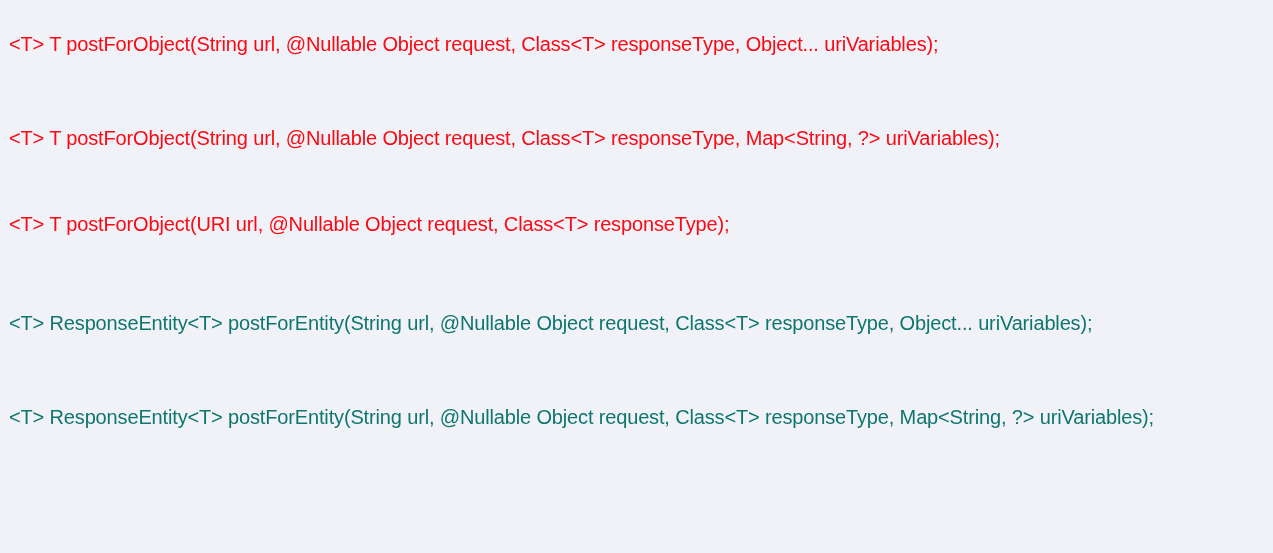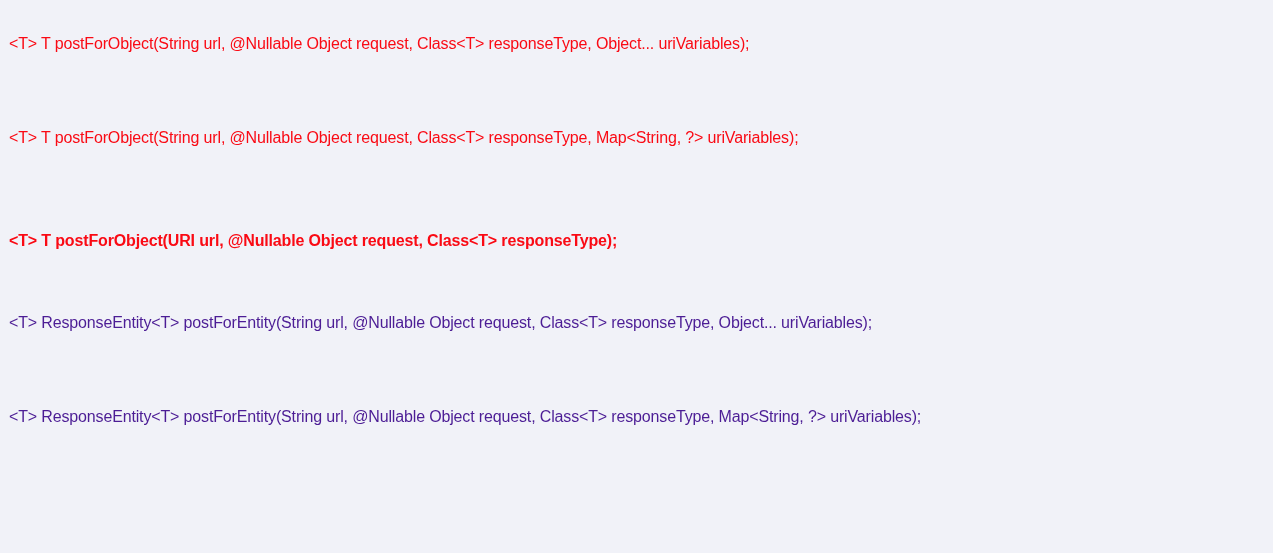--- a/index.html
+++ b/index.html
@@ -21,34 +21,34 @@
     background: #f1f2f8;
     padding: 0;
     margin: 0;
     position: relative;
   }
   .signature-line {
     position: absolute;
     left: 9px;
     white-space: nowrap;
     font-family: "Liberation Sans", sans-serif;
-    font-size: 16px;
+    font-size: 20px;
     line-height: 24px;
     letter-spacing: -0.15px;
     font-weight: 400;
   }
   .sig-red {
     color: #fa0a14;
   }
   .sig-dark {
-    color: #4c1d95;
+    color: #0f766e;
   }
   .row-0 { top: 32px; }
   .row-1 { top: 126px; }
-  .row-2 { top: 229px; font-weight: bold; }
+  .row-2 { top: 212px; }
   .row-3 { top: 311px; }
   .row-4 { top: 405px; }
   .row-5 { top: 498px; }
 </style>
 </head>
 <body>
 
 <div class="code-listing">
 
   <div class="signature-line sig-red row-0">&lt;T&gt; T postForObject(String url, @Nullable Object request, Class&lt;T&gt; responseType, Object... uriVariables);</div>

